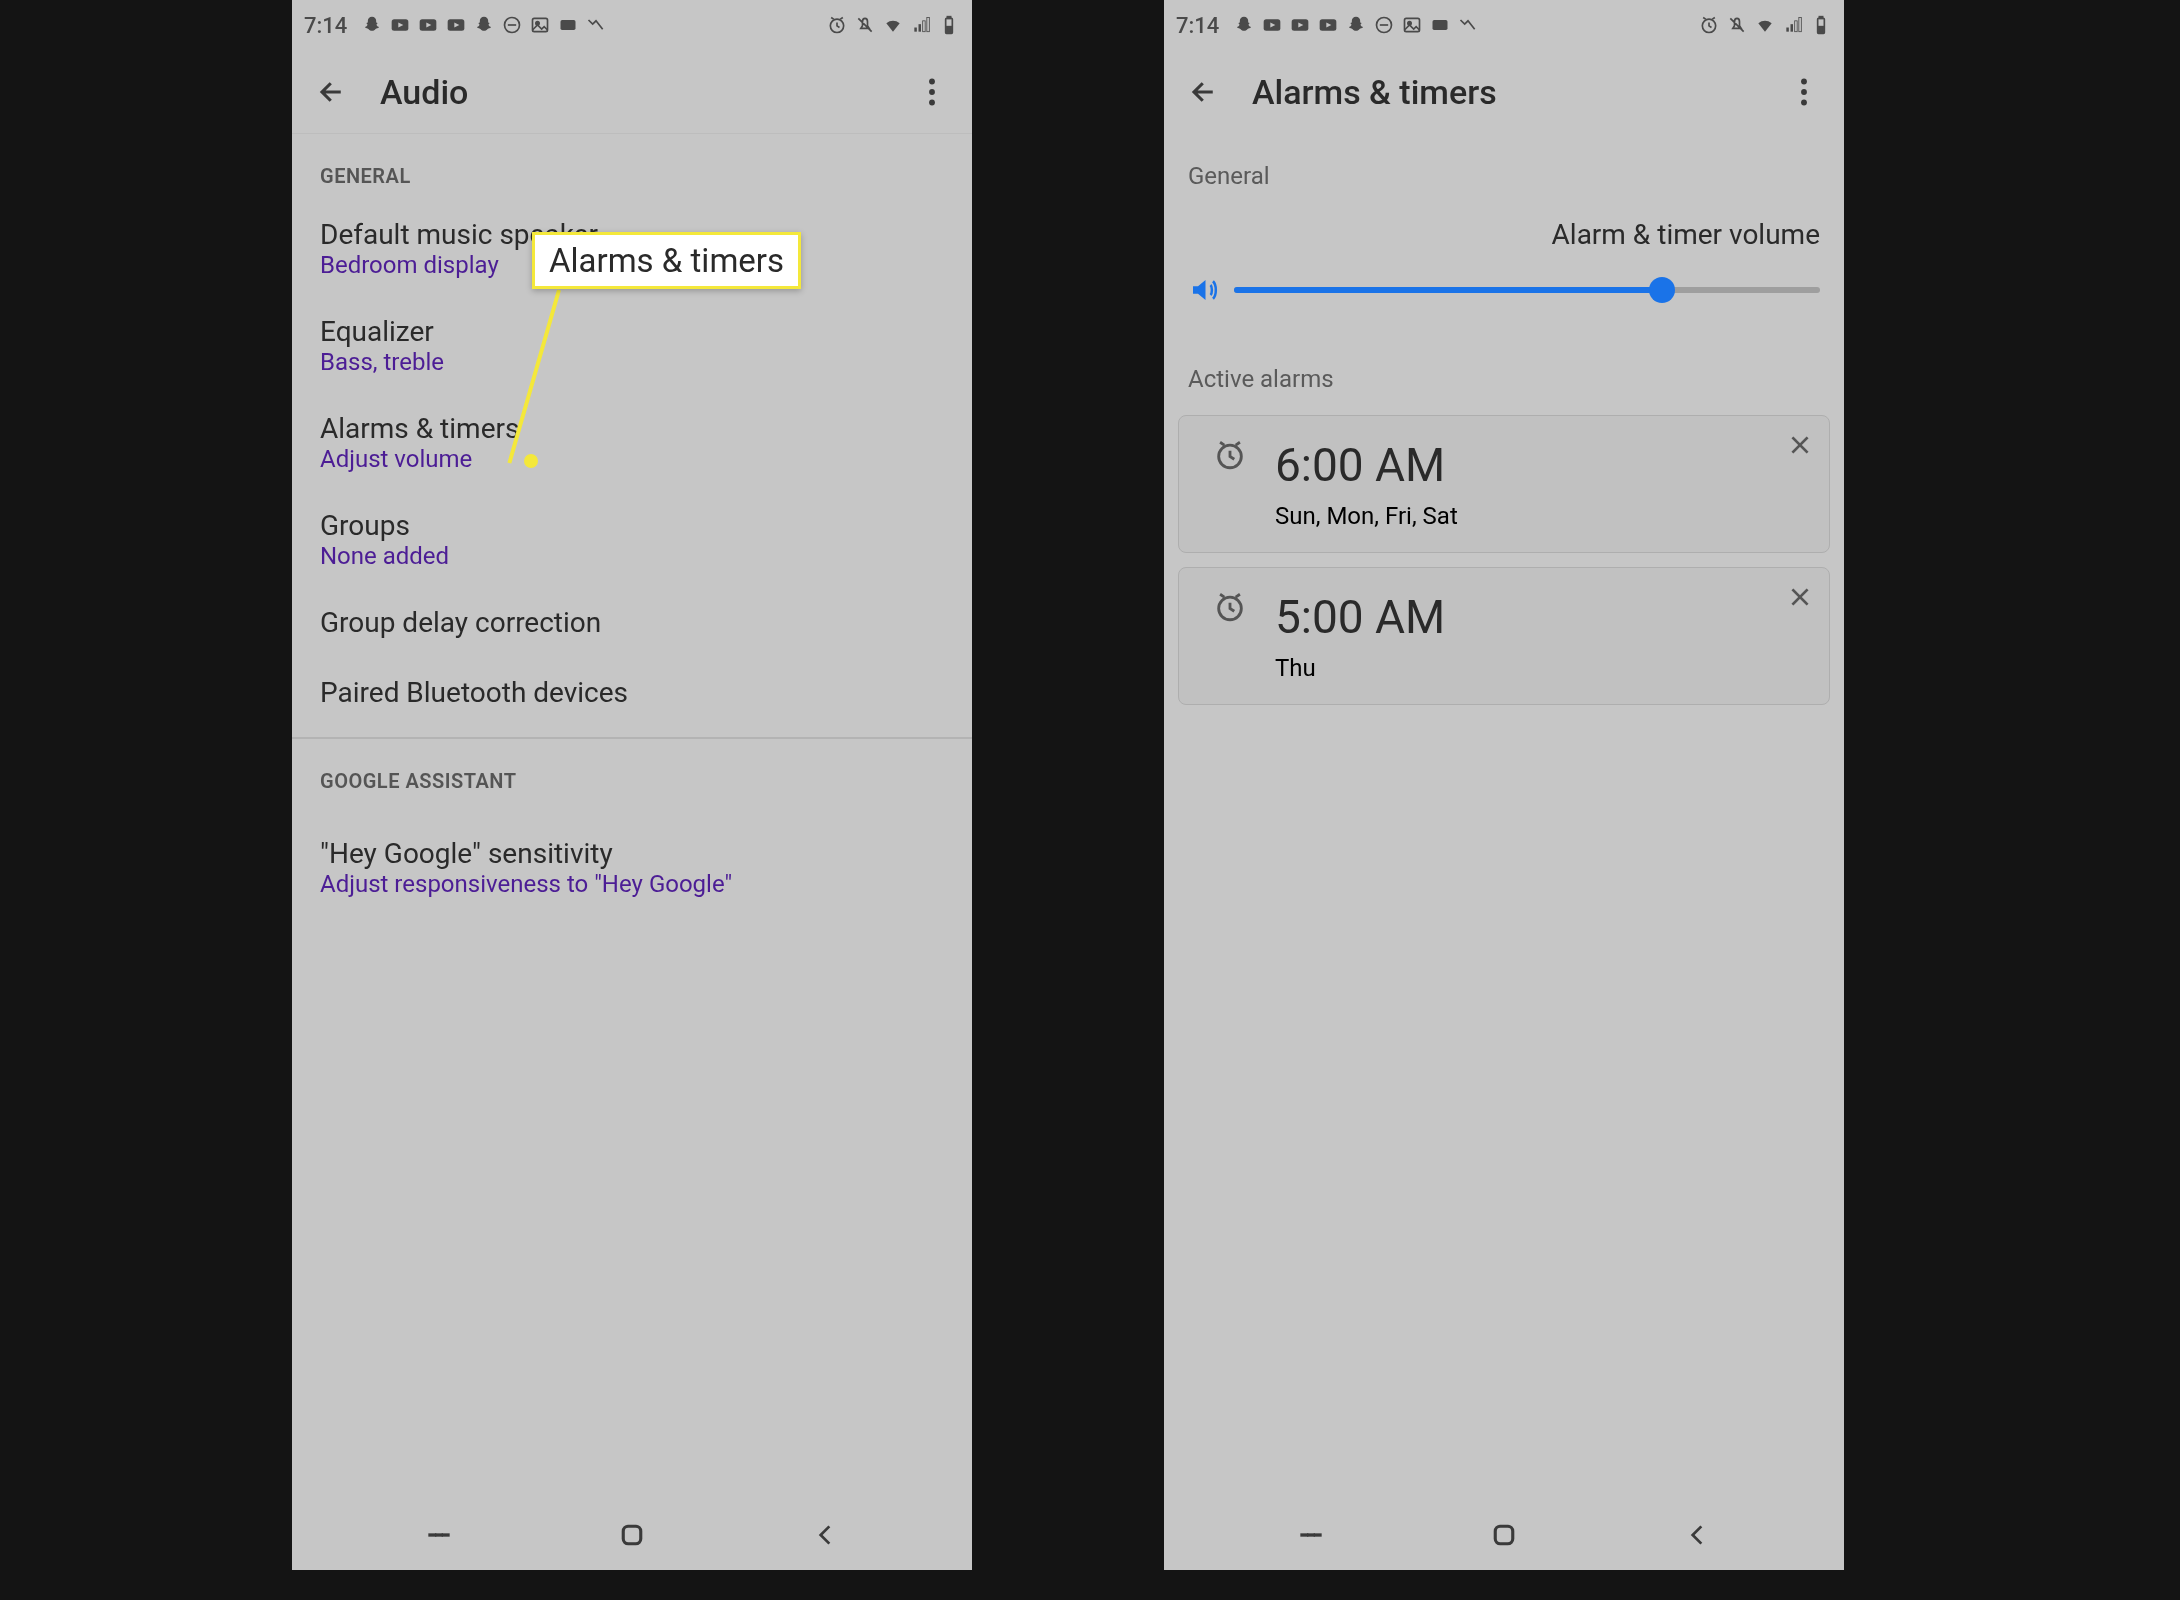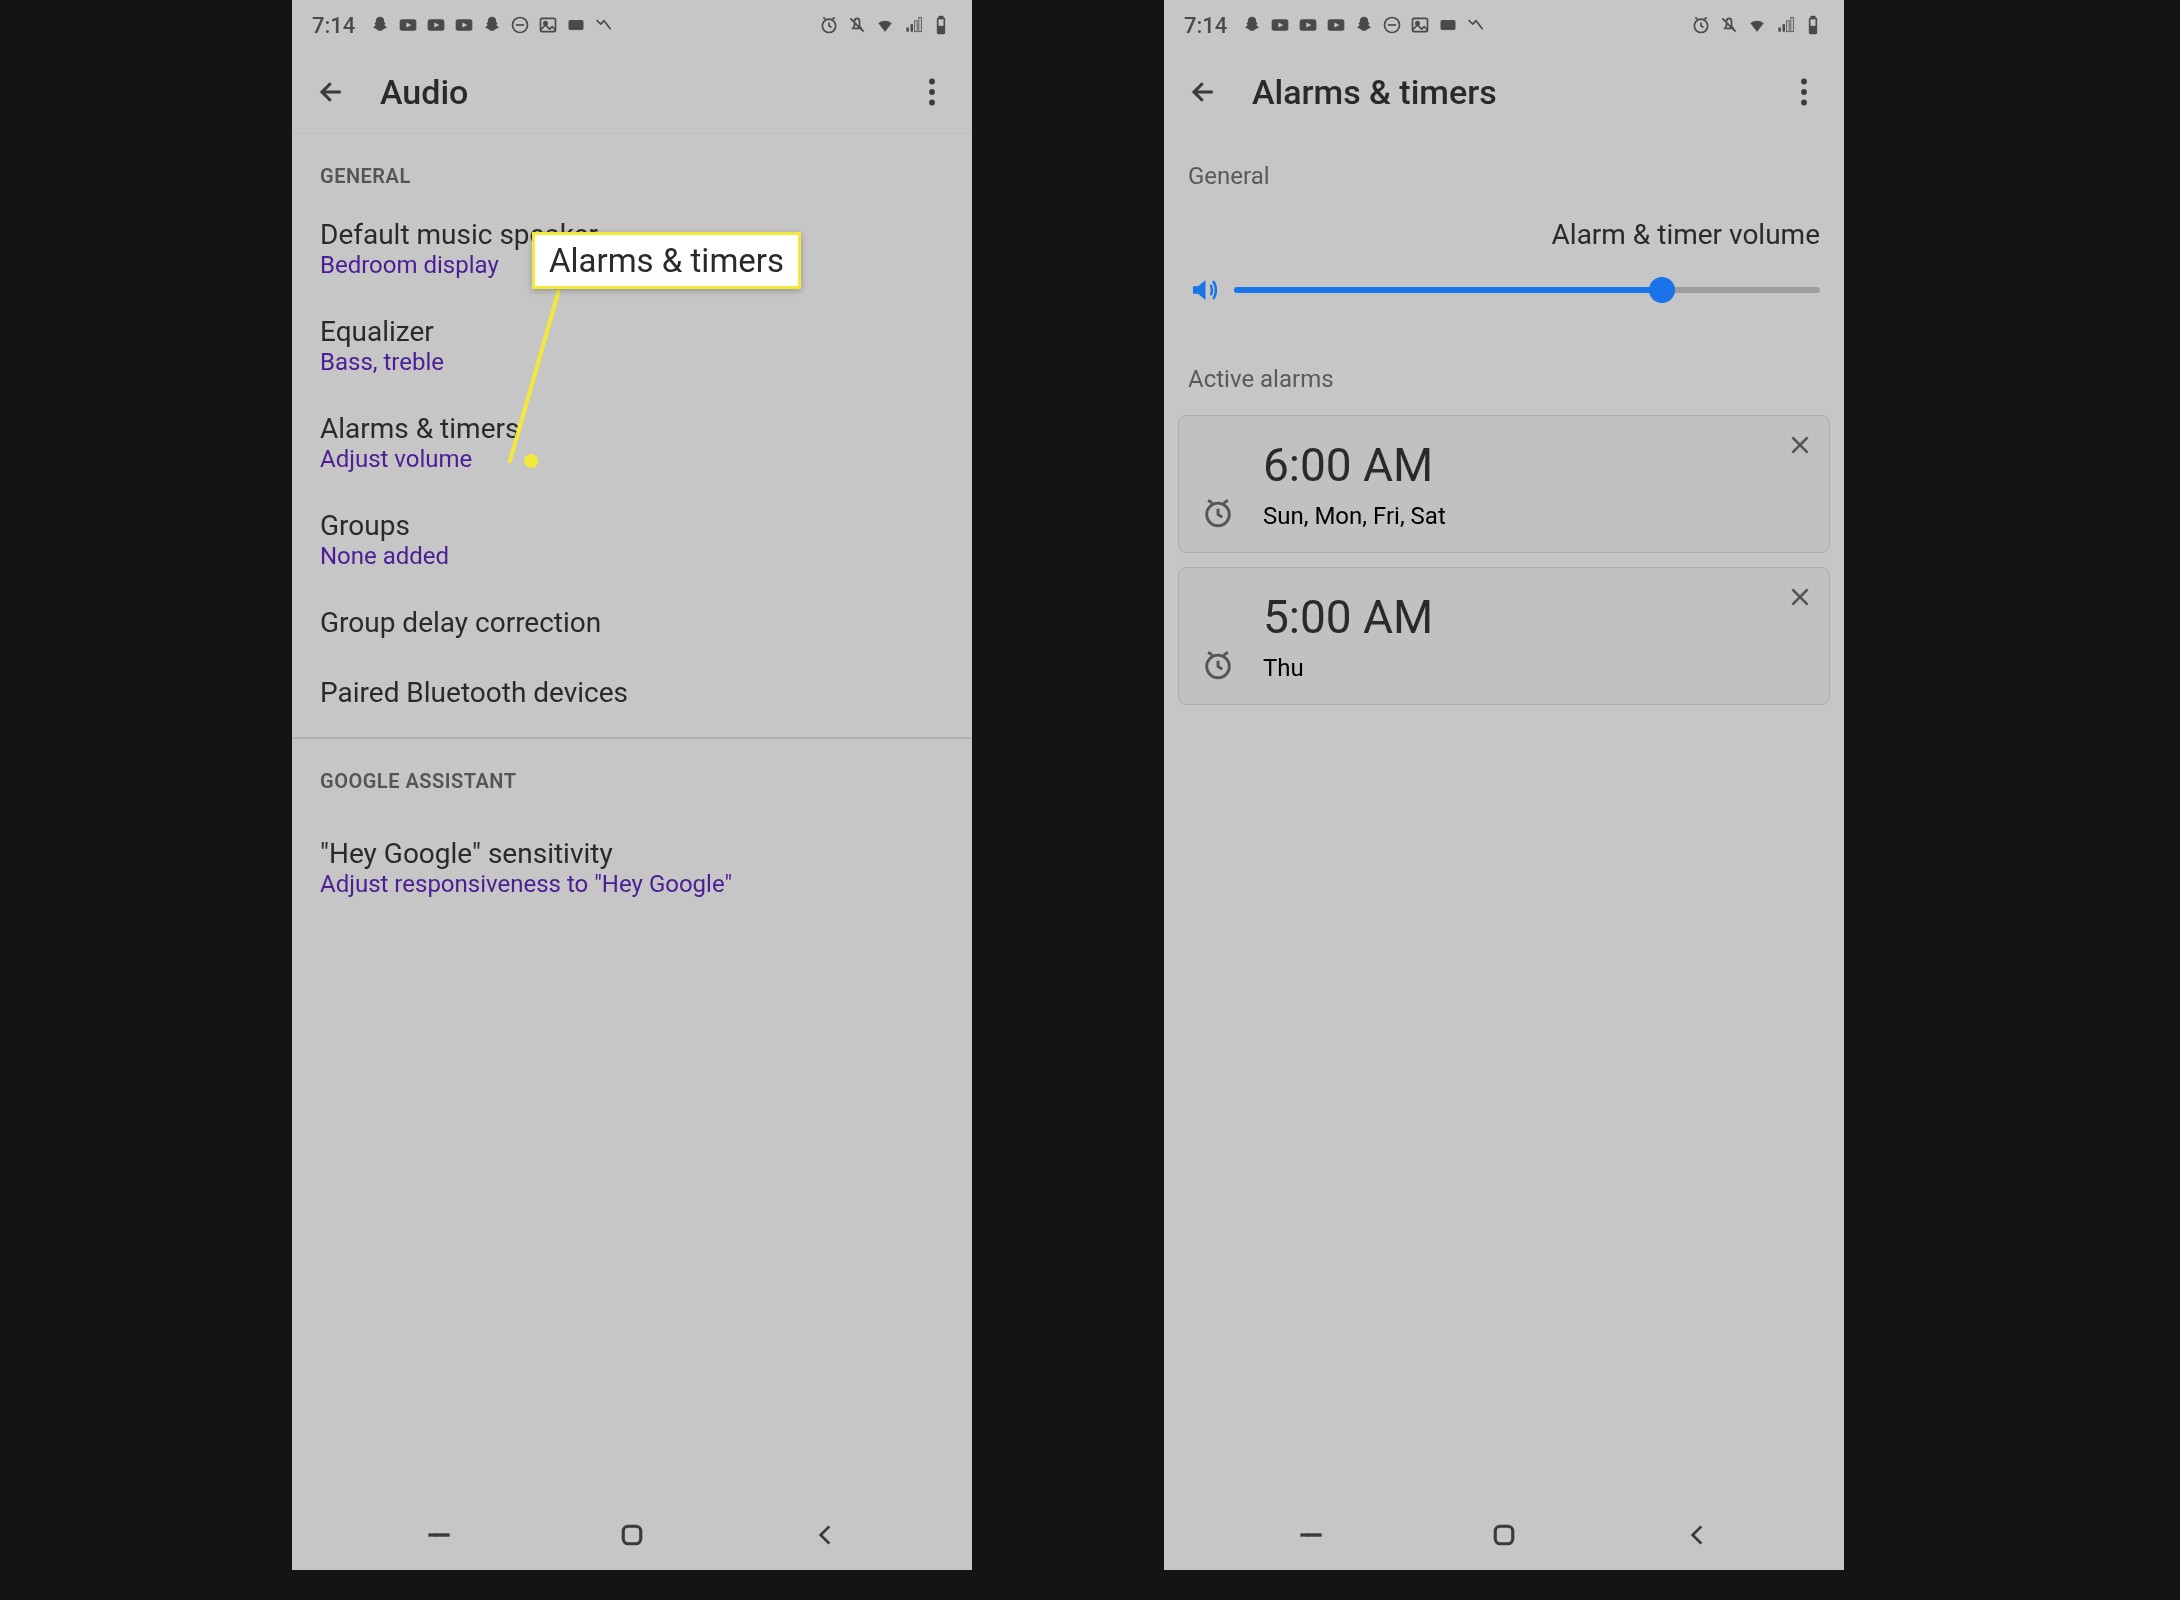--- a/index.html
+++ b/index.html
@@ -19,21 +19,21 @@
     top: 0;
   }
   .phone-left { left: 292px; }
   .phone-right { left: 1164px; }
 
   
   .statusbar {
     height: 50px;
     display: flex;
     align-items: center;
-    padding: 0 20px;
+    padding: 0 12px;
     justify-content: space-between;
     font-size: 22px;
     color: #4a4a4a;
   }
   .sb-left { display: flex; align-items: center; gap: 6px; }
   .sb-left .time { font-weight: 500; margin-right: 8px; }
   .sb-right { display: flex; align-items: center; gap: 6px; }
   .sb-icon { width: 22px; height: 20px; display:inline-flex; align-items:center; justify-content:center; }
   .sb-icon svg { width:100%; height:100%; }
 
@@ -97,23 +97,23 @@
   .slider .thumb {
     position:absolute; left:73%; top:50%; transform:translate(-50%,-50%);
     width:26px; height:26px; border-radius:50%; background:#1a73e8;
   }
 
   .alarm-card {
     background: #c1c1c1;
     border: 1px solid #aeaeae;
     border-radius: 8px;
     margin: 14px 14px 0;
-    padding: 22px 22px;
+    padding: 22px 34px;
     position: relative;
-    display:flex; align-items:flex-end;
+    display:flex; align-items:flex-start;
   }
   .alarm-card .clockicon { width: 34px; height:34px; color:#555; margin-right: 28px; }
   .alarm-card .close { position:absolute; right:16px; top:16px; color:#555; }
   .alarm-card .time { font-size: 46px; font-weight: 400; color: #2a2a2a; }
   .alarm-card .days { font-size: 24px; color: #000000; margin-top: 10px; }
 
   
   .navbar {
     position:absolute; bottom:0; left:0; right:0; height: 70px;
     display:flex; align-items:center; justify-content:space-around;

